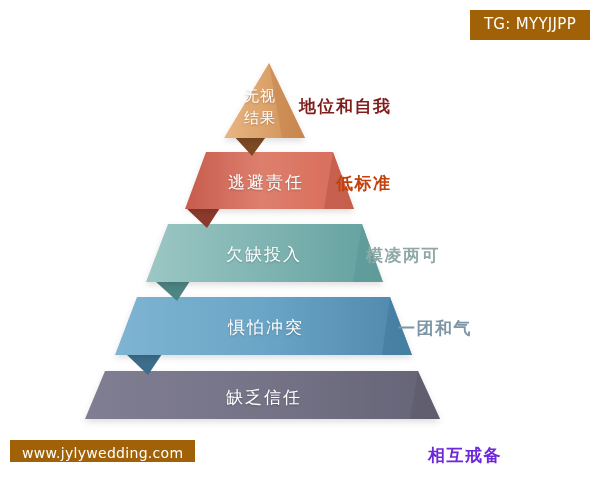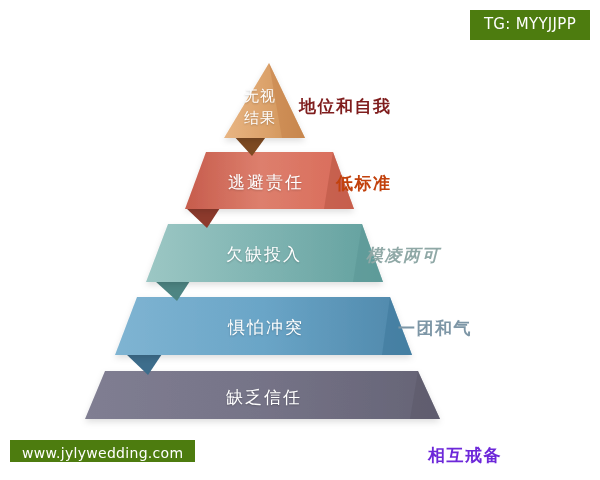--- a/index.html
+++ b/index.html
@@ -11,21 +11,21 @@
     height: 480px;
     background: #ffffff;
     font-family: "DejaVu Sans", "Liberation Sans", sans-serif;
     overflow: hidden;
     position: relative;
   }
 
   
   .badge {
     position: absolute;
-    background: #4d7c0f;
+    background: #a16207;
     color: #ffffff;
     font-size: 15px;
     letter-spacing: 0.3px;
     padding: 6px 14px 7px 14px;
     white-space: nowrap;
     line-height: 1.1;
   }
   #tg-badge {
     top: 10px;
     right: 10px;
@@ -155,21 +155,21 @@
   <div class="tier-label" style="left:228px; top:171px;">逃避责任</div>
 
   <div class="tier-label" style="left:228px; top:316px;">惧怕冲突</div>
 
   <div class="tier-label" style="left:226px; top:386px;">缺乏信任</div>
 
   <div class="side-label" style="left:299px; top:95px; color:#7f1d1d;">地位和自我</div>
 
   <div class="side-label" style="left:336px; top:172px; color:#c2410c;">低标准</div>
 
-  <div class="side-label" style="left:366px; top:244px; color:#8fa8a6;font-style:italic;">模凌两可</div>
+  <div class="side-label" style="left:366px; top:244px; color:#8fa8a6;">模凌两可</div>
 
   <div class="side-label" style="left:398px; top:317px; color:#7d96a6;">一团和气</div>
 
   <div class="side-label" style="left:428px; top:408px; color:#6d28d9;margin-top:36px;">相互戒备</div>
 </div>
 
 <div class="badge" id="tg-badge">TG: MYYJJPP</div>
 
 <div class="badge" id="watermark-badge">www.jylywedding.com</div>
 

